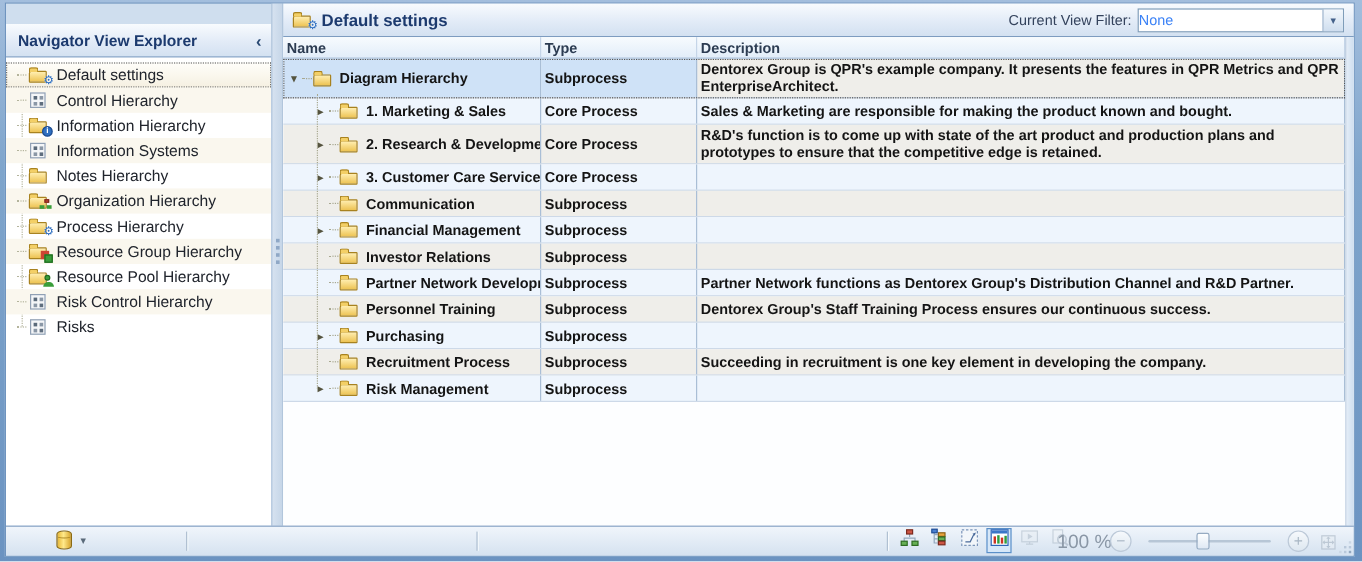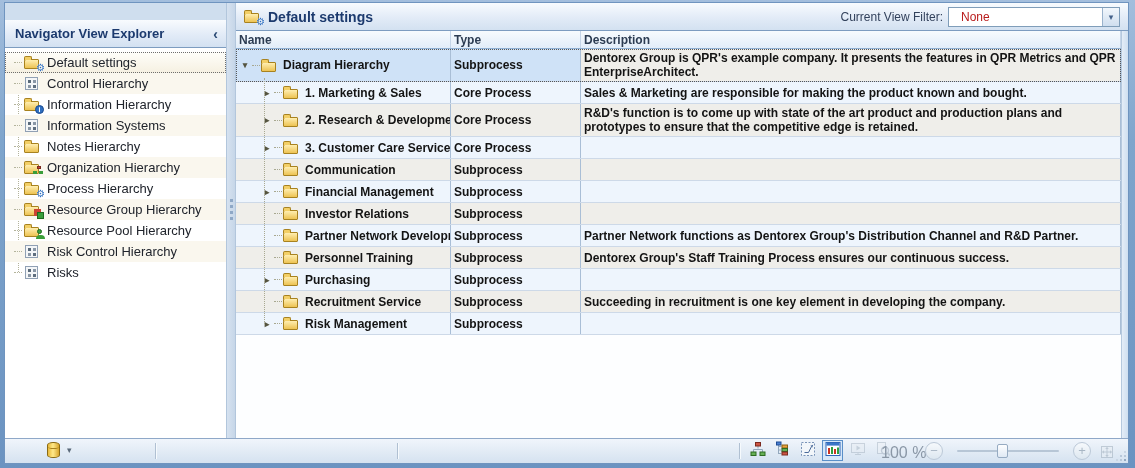--- a/index.html
+++ b/index.html
@@ -47,21 +47,21 @@
   .ov-group{right:-2px;bottom:-2px;width:7px;height:7px;background:#3a9e3a;border:1px solid #1f6b1f;
     box-shadow:-3px -3px 0 #cc4433;}
   .ov-person{right:0;bottom:4px;width:5px;height:5px;border-radius:50%;background:#3a9e3a;border:1px solid #1f6b1f;}
   .ov-person::after{content:"";position:absolute;left:-2px;top:5px;width:9px;height:4px;border-radius:4px 4px 0 0;background:#3a9e3a;}
 
   .main-header{padding:0 8px;gap:6px;}
   .main-title{font-weight:bold;font-size:14px;color:#1c3a6e;white-space:nowrap;}
   .filter-wrap{margin-left:auto;display:flex;align-items:center;gap:5px;}
   .filter-wrap label{font-size:12px;color:#33425c;}
   .dropdown{width:172px;height:20px;background:#fff;border:1px solid #7f9db9;display:flex;align-items:center;cursor:pointer;}
-  .dd-value{flex:1;font-size:12px;padding-left:12px;color:#b91c1c;}
+  .dd-value{flex:1;font-size:12px;padding-left:0;color:#3b82f6;}
   .dd-btn{width:17px;height:18px;background:linear-gradient(180deg,#f2f7fc,#cfdeef);border-left:1px solid #9ab2cc;
     color:#44618a;font-size:9px;display:flex;align-items:center;justify-content:center;}
 
   .main-body{flex:1;background:#fff;display:flex;min-height:0;position:relative;}
   .table-area{flex:1;display:flex;flex-direction:column;min-width:0;font-weight:bold;}
   .scroll-strip{width:7px;background:linear-gradient(90deg,#e4edf7,#cfdff0);border-left:1px solid #b6c9de;}
   .grid-head{display:grid;grid-template-columns:215px 130px 1fr;height:18px;flex:none;
     background:linear-gradient(180deg,#f7fbfe,#e2edf9);border-bottom:1px solid #8fb0d3;}
   .gh-cell{font-size:12px;color:#2c3c52;padding:2px 0 0 3px;border-right:1px solid #c5d5e8;overflow:hidden;}
   .grid-rows{flex:1;position:relative;overflow:hidden;background:#fdfeff;}
@@ -386,21 +386,21 @@
                   </div>
                 </div>
                 <div class="trow gray">
                   <div class="cell c-name">
                     <span style="width:22px;flex:none"></span>
                     <span class="tw"></span>
                     <span class="stub2"></span>
                     <span class="ficon">
                       <i class="fbase"></i>
                     </span>
-                    <span class="nm">Recruitment Service</span>
+                    <span class="nm">Recruitment Process</span>
                   </div>
                   <div class="cell c-type">Subprocess</div>
                   <div class="cell c-desc">
                     <span>Succeeding in recruitment is one key element in developing the company.</span>
                   </div>
                 </div>
                 <div class="trow blue">
                   <div class="cell c-name">
                     <span style="width:22px;flex:none"></span>
                     <span class="tw">▸</span>

